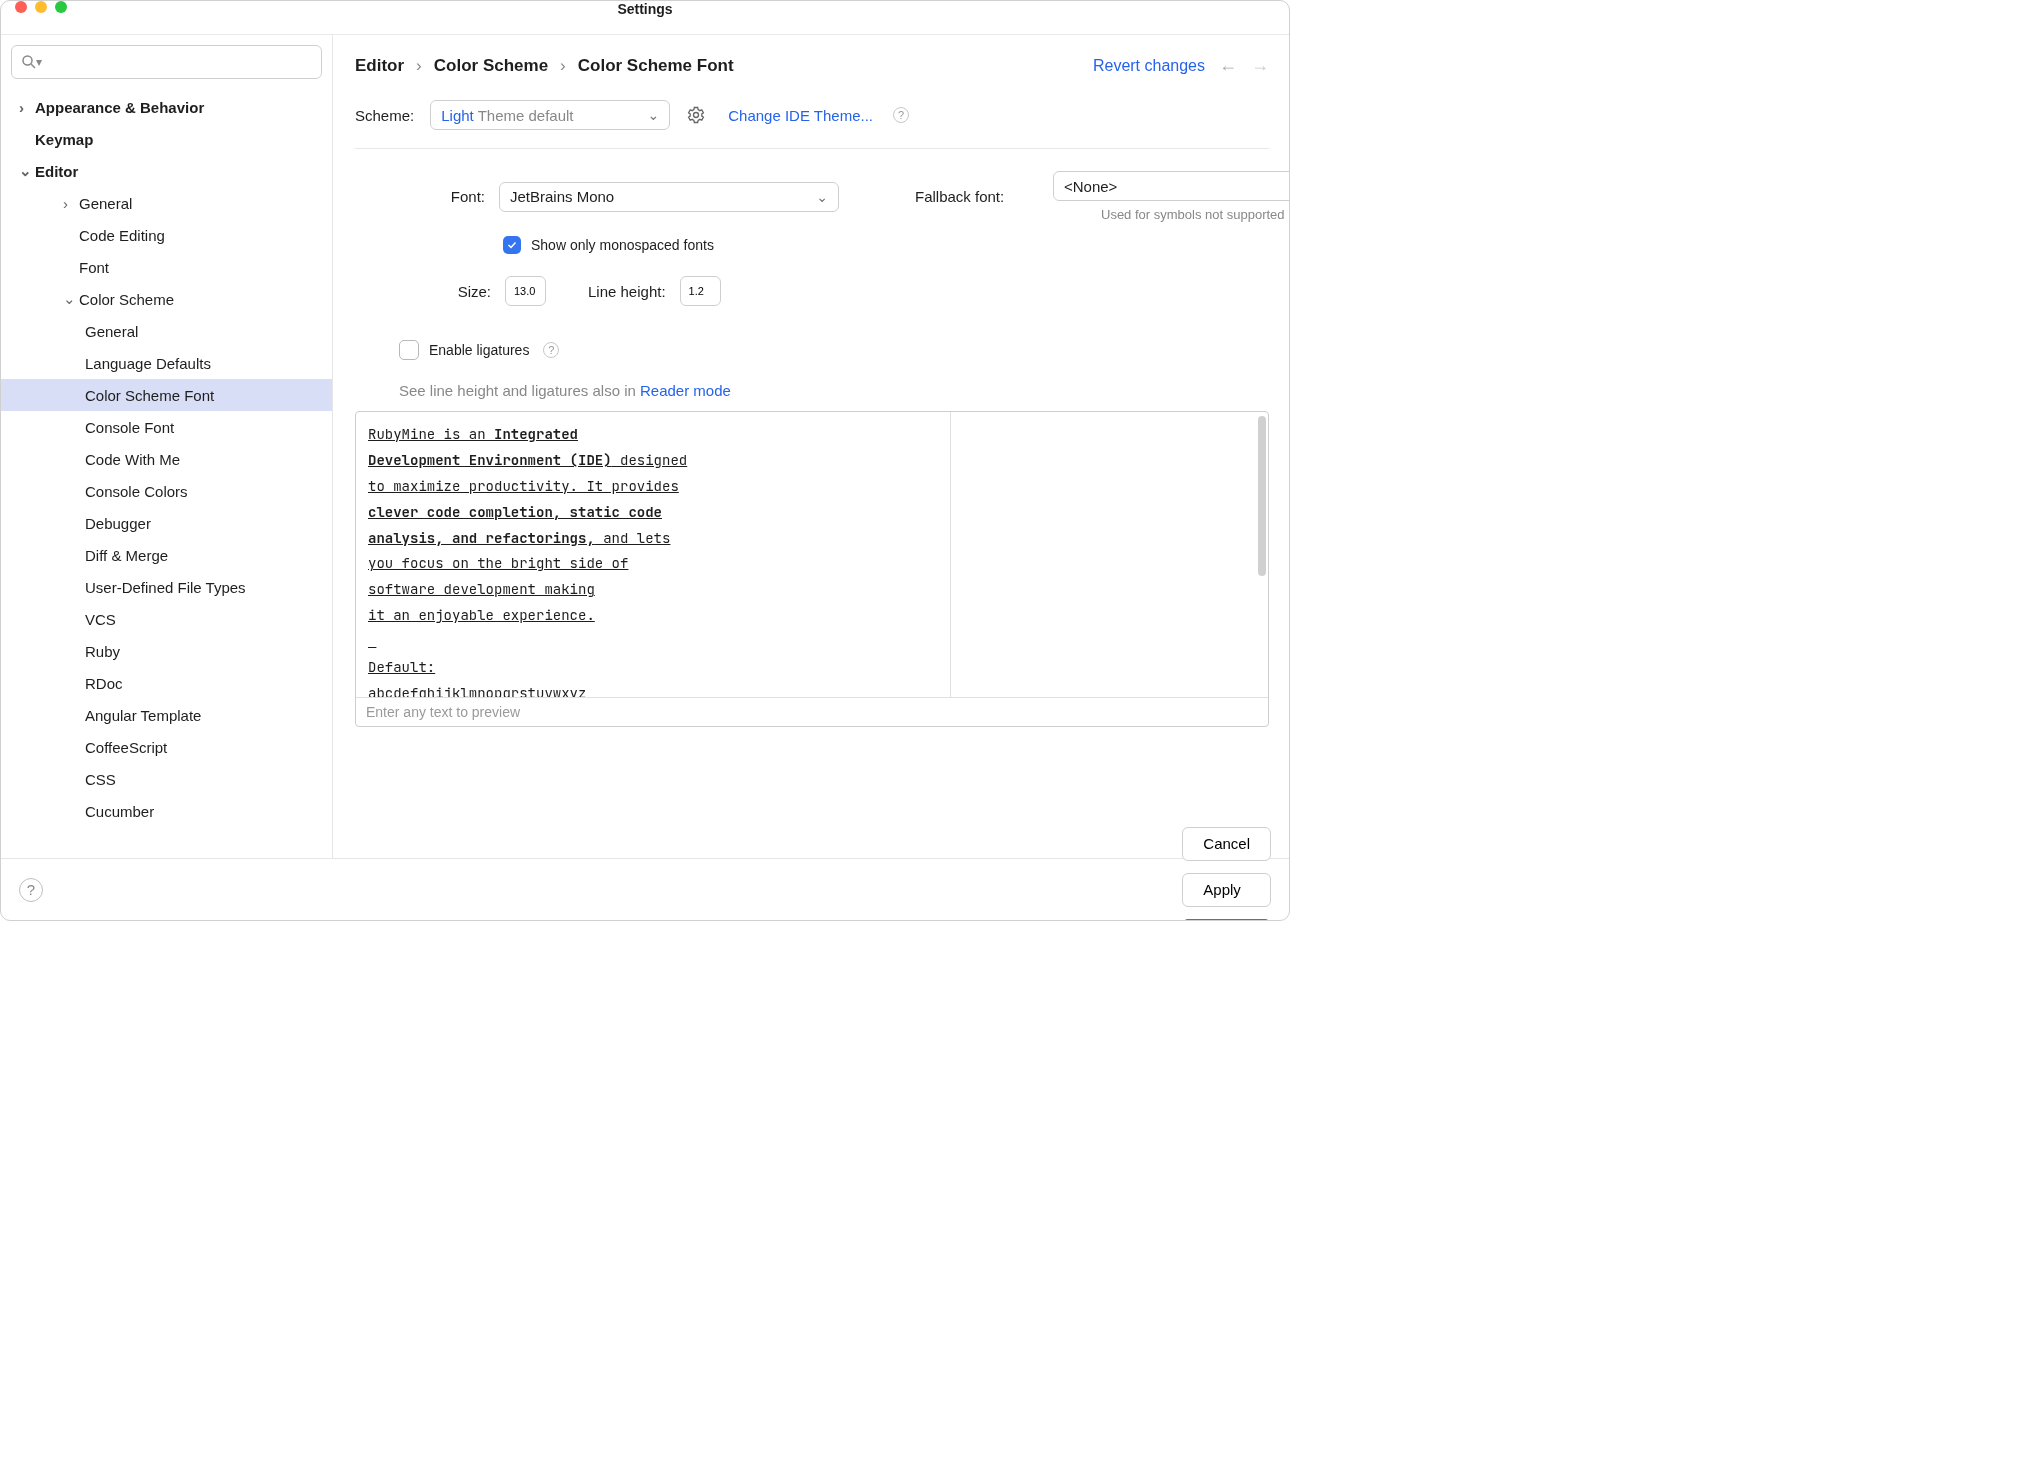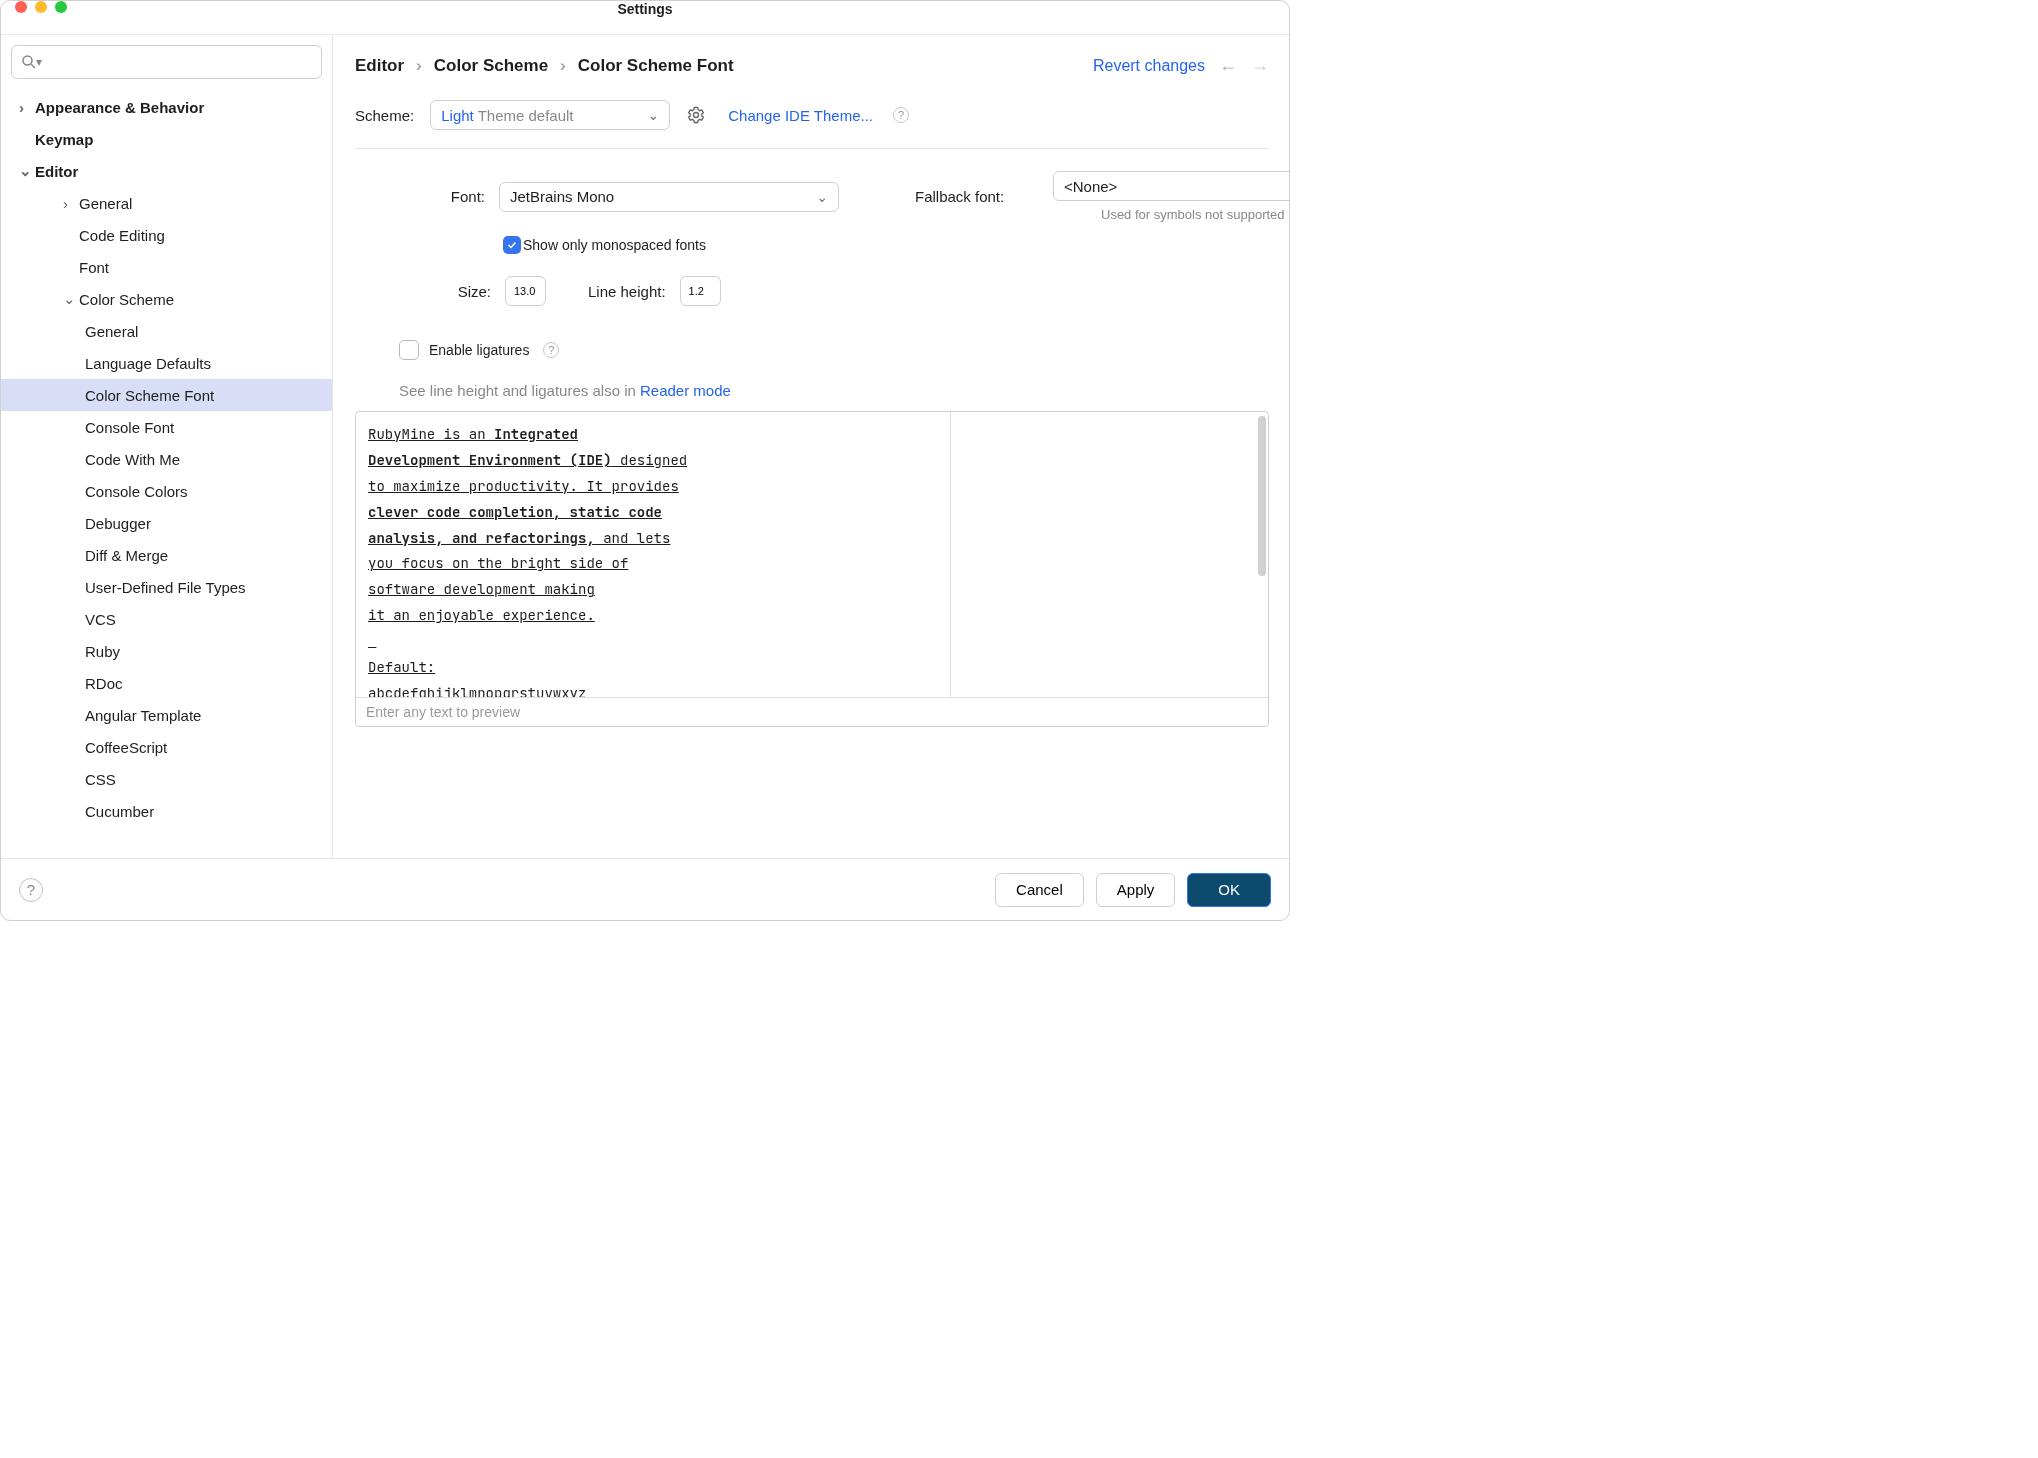--- a/index.html
+++ b/index.html
@@ -156,21 +156,21 @@
   .font-grid {
     display: grid;
     grid-template-columns: 92px 340px 60px 130px 340px;
     column-gap: 8px;
     row-gap: 16px;
     margin-top: 22px;
     align-items: center;
     margin-left: 44px;
   }
   .font-grid .label { text-align: right; padding-right: 6px; }
-  .subcheck { margin-top: 14px; margin-left: 148px; display:flex; align-items:center; gap:2px;}
+  .subcheck { margin-top: 14px; margin-left: 148px; display:flex; align-items:center; gap:10px;}
   .size-row { margin-top: 22px; margin-left: 44px; display:flex; align-items:center; gap:14px;}
   .num-input {
     border: 1px solid #cfcfcf;
     border-radius: 6px;
     height: 30px;
     width: 41px;
     padding: 0 8px;
     font-size: 11px;
   }
   .hint { font-size: 13px; color: #888; margin-top: 6px; }
@@ -217,21 +217,21 @@
   }
   .help-icon {
     width: 24px; height: 24px;
     border: 1.5px solid #bfbfbf;
     border-radius: 50%;
     display: inline-flex;
     align-items: center; justify-content: center;
     color: #8a8a8a;
     font-size: 15px;
   }
-  .footer-btns { margin-left: auto; display:flex; gap:12px;}
+  .footer-btns { margin-left: auto; display:flex; gap:12px;flex-direction:column;}
   .btn {
     height: 34px;
     padding: 0 20px;
     border-radius: 6px;
     border: 1px solid #cfcfcf;
     background: #fff;
     font-size: 15px;
     display: inline-flex;
     align-items: center;
   }

